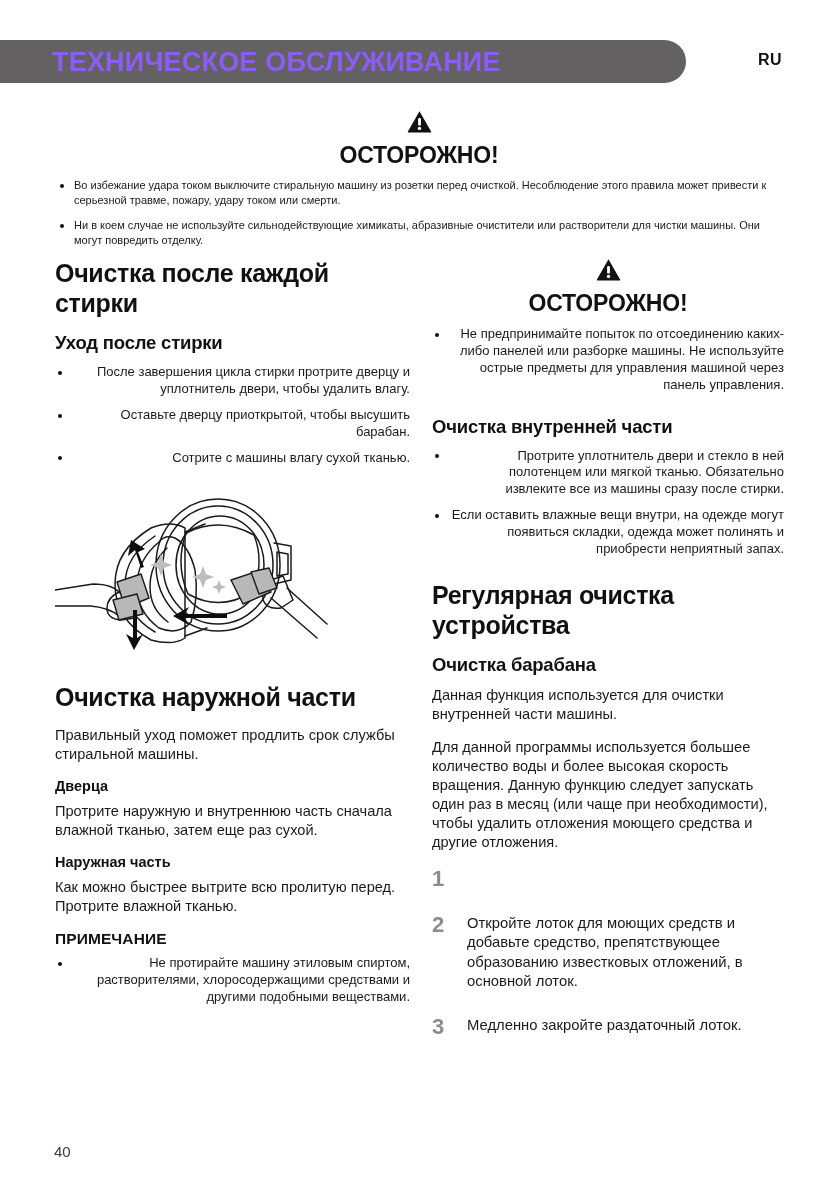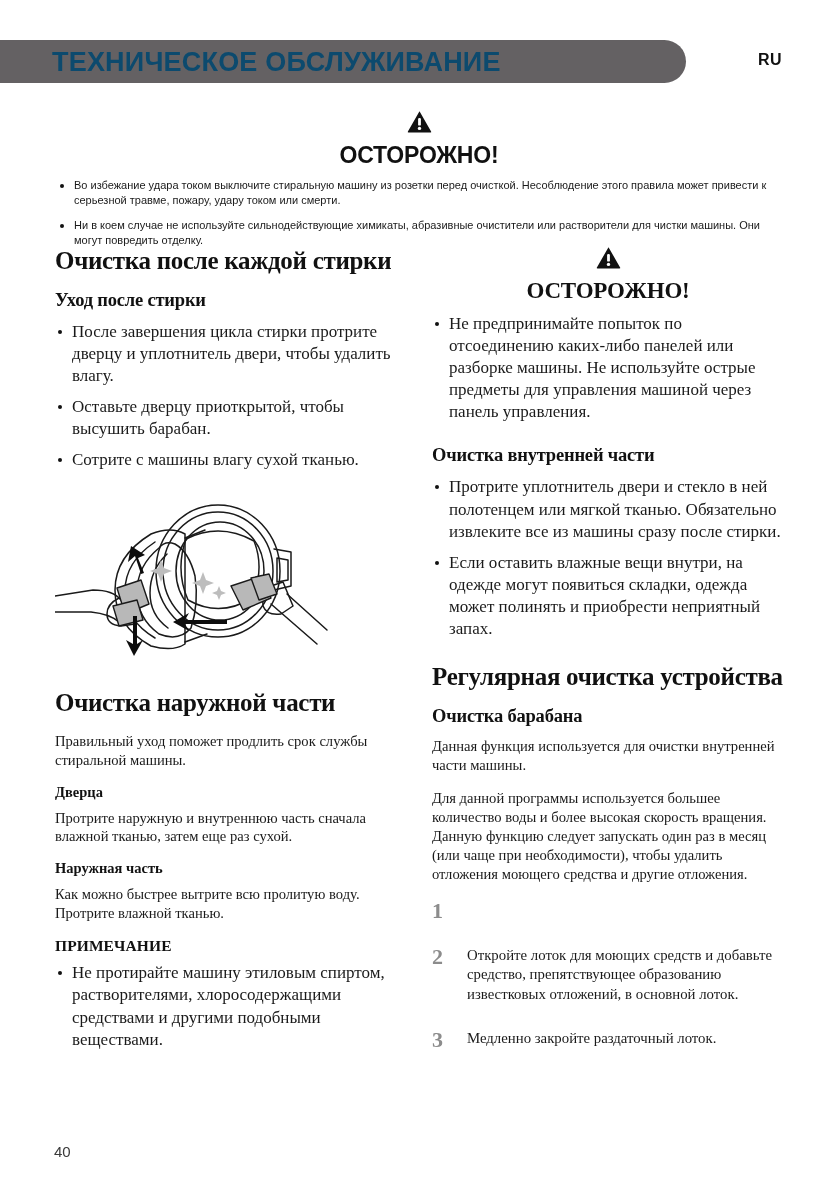--- a/index.html
+++ b/index.html
@@ -25,21 +25,21 @@
     height: 43px;
     background: #646163;
     border-radius: 0 22px 22px 0;
   }
   #header-title {
     position: absolute;
     left: 52px;
     top: 47px;
     font-size: 27px;
     font-weight: bold;
-    color: #0c4a6e;
+    color: #8b5cf6;
     letter-spacing: 0.2px;
     white-space: nowrap;
   }
   #lang-code {
     position: absolute;
     left: 758px;
     top: 51px;
     font-size: 16px;
     font-weight: bold;
     color: #111111;
@@ -98,22 +98,21 @@
     font-stretch: semi-condensed;
   }
   #top-warning ul.bullets > li {
     line-height: 1.33;
     margin-bottom: 11px;
   }
 
   
   .col {
     position: absolute;
-    top: 246px;
-    font-family: Liberation Serif, serif;
+    top: 258px;
   }
   #col-left  { left: 55px;  width: 355px; }
   #col-right { left: 432px; width: 352px; }
 
   h1.sec {
     font-size: 25px;
     font-weight: bold;
     line-height: 1.20;
     margin: 0 0 14px 0;
     letter-spacing: -0.3px;
@@ -143,21 +142,21 @@
     font-size: 14.6px;
     line-height: 1.30;
     margin: 4px 0 14px 0;
   }
   p.body:last-child { margin-bottom: 0; }
 
   .block { margin-bottom: 22px; }
   .block:last-child { margin-bottom: 0; }
 
   #col-left ul.bullets,
-  #col-right ul.bullets { font-size: 17px; }
+  #col-right ul.bullets { font-size: 13px; text-align: right; }
 
   
   #illustration {
     margin: 18px 0 26px 0;
     display: block;
   }
 
   
   ol.steps {
     list-style: none;
@@ -279,21 +278,21 @@
   </svg>
 
   <div class="block">
     <h1 class="sec">Очистка наружной части</h1>
     <p class="body">Правильный уход поможет продлить срок службы стиральной машины.</p>
 
     <h3 class="minor">Дверца</h3>
     <p class="body">Протрите наружную и внутреннюю часть сначала влажной тканью, затем еще раз сухой.</p>
 
     <h3 class="minor">Наружная часть</h3>
-    <p class="body">Как можно быстрее вытрите всю пролитую воду. Протрите влажной тканью.</p>
+    <p class="body">Как можно быстрее вытрите всю пролитую перед. Протрите влажной тканью.</p>
 
     <h3 class="note-head">ПРИМЕЧАНИЕ</h3>
     <ul class="bullets">
       <li>Не протирайте машину этиловым спиртом, растворителями, хлоросодержащими средствами и другими подобными веществами.</li>
     </ul>
   </div>
 </div>
 
 <div class="col" id="col-right">
 

